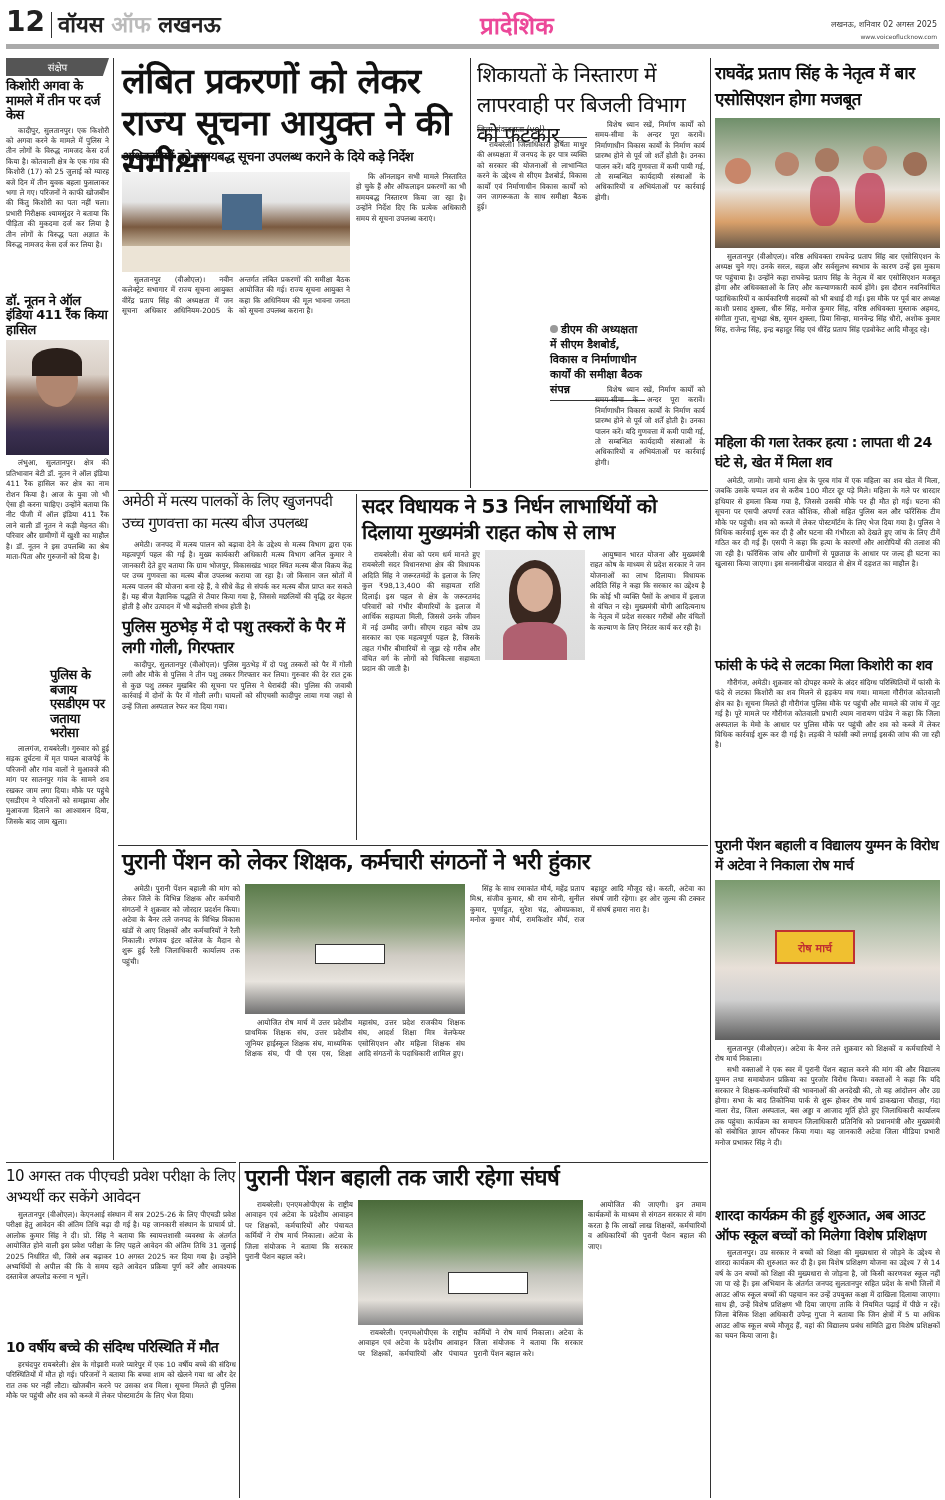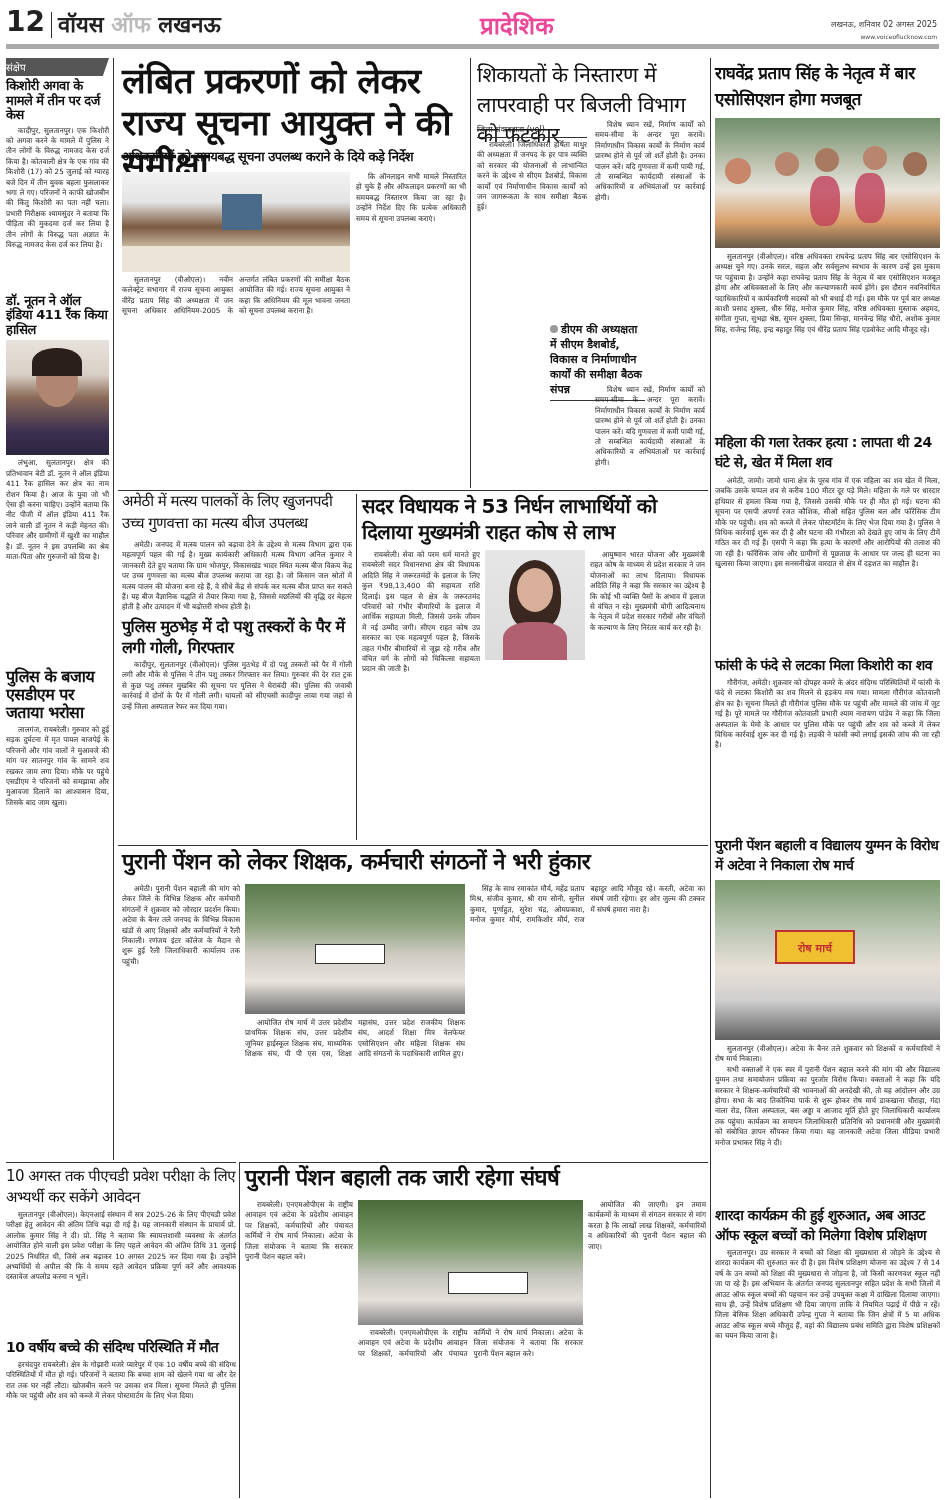--- a/index.html
+++ b/index.html
@@ -10,21 +10,21 @@
   .body-text p { text-indent: 12px; }
   .hl-xl { font-weight: bold; color: #111; line-height: 1.12; letter-spacing: -0.5px; }
   .vrule { position: absolute; width: 1px; background: #333; }
   .hrule { position: absolute; height: 1px; background: #333; }
   .photo { position: absolute; overflow: hidden; }
   .masthead-num { font-size: 28px; font-weight: bold; color: #222; }
   .masthead-name { font-size: 22px; font-weight: bold; color: #222; }
   .masthead-name .mid { color: #bbb; }
   .section { font-size: 24px; font-weight: bold; color: #ec4899; }
   .gray-bar { background: #aaa; height: 5px; }
-  .brief-tab { background: #555; color: #fff; font-size: 10px; text-align: left; padding: 2px 0; clip-path: polygon(0 0, 100% 0, 94% 100%, 0 100%); }
+  .brief-tab { background: #555; color: #fff; font-size: 10px; text-align: center; padding: 2px 0; clip-path: polygon(0 0, 100% 0, 94% 100%, 0 100%); }
   .byline { font-size: 8px; color: #222; border-bottom: 1px solid #333; padding-bottom: 3px; }
   .callout { font-size: 11px; font-weight: bold; line-height: 15px; color: #111; }
   .callout .dot { display: inline-block; width: 8px; height: 8px; border-radius: 50%; background: #999; margin-right: 3px; }
 </style>
 </head>
 <body>
 
 <div class="abs" style="left:6px;top:8px;height:30px;display:flex;align-items:flex-end;">
   <span class="masthead-num">12</span>
   <span style="width:1px;height:26px;background:#333;margin:0 6px;"></span>
@@ -46,21 +46,21 @@
       <p>कादीपुर, सुलतानपुर। एक किशोरी को अगवा करने के मामले में पुलिस ने तीन लोगों के विरुद्ध नामजद केस दर्ज किया है। कोतवाली क्षेत्र के एक गांव की किशोरी (17) को 25 जुलाई को ग्यारह बजे दिन में तीन युवक बहला फुसलाकर भगा ले गए। परिजनों ने काफी खोजबीन की किंतु किशोरी का पता नहीं चला। प्रभारी निरीक्षक श्यामसुंदर ने बताया कि पीड़िता की मुकदमा दर्ज कर लिया है तीन लोगों के विरुद्ध पता अज्ञात के विरुद्ध नामजद केस दर्ज कर लिया है।</p>
     </div>
   <div class="hl-xl" style="font-size:13px;margin-top:3px;">डॉ. नूतन ने ऑल इंडिया 411 रैंक किया हासिल</div>
   <div class="photo" style="position:relative;width:103px;height:115px;margin-top:3px;background:linear-gradient(180deg,#e8e2dc 0%,#d9cfc6 30%,#8b6a58 50%,#3b3050 80%,#2d2540 100%);">
     <div style="position:absolute;left:30px;top:15px;width:42px;height:52px;border-radius:50%;background:#b08670;"></div>
     <div style="position:absolute;left:26px;top:8px;width:50px;height:28px;border-radius:50% 50% 0 0;background:#2a1f1a;"></div>
   </div>
   <div class="body-text" style="height:208px;margin-top:3px;">
       <p>लंभुआ, सुलतानपुर। क्षेत्र की प्रतिभावान बेटी डॉ. नूतन ने ऑल इंडिया 411 रैंक हासिल कर क्षेत्र का नाम रोशन किया है। आज के युवा जो भी ऐसा ही करना चाहिए। उन्होंने बताया कि नीट पीजी में ऑल इंडिया 411 रैंक लाने वाली डॉ नूतन ने कड़ी मेहनत की। परिवार और ग्रामीणों में खुशी का माहौल है। डॉ. नूतन ने इस उपलब्धि का श्रेय माता-पिता और गुरुजनों को दिया है।</p>
     </div>
-  <div class="hl-xl" style="font-size:16px;margin-top:2px;">पुलिस के बजाय एसडीएम पर जताया भरोसा</div>
+  <div class="hl-xl" style="font-size:13px;margin-top:2px;margin-left:44px;">पुलिस के बजाय एसडीएम पर जताया भरोसा</div>
   <div class="body-text" style="height:370px;margin-top:3px;">
       <p>लालगंज, रायबरेली। गुरुवार को हुई सड़क दुर्घटना में मृत पायल बाजपेई के परिजनों और गांव वालों ने मुआवजे की मांग पर सातनपुर गांव के सामने शव रखकर जाम लगा दिया। मौके पर पहुंचे एसडीएम ने परिजनों को समझाया और मुआवजा दिलाने का आश्वासन दिया, जिसके बाद जाम खुला।</p>
     </div>
 </div>
 <div class="vrule" style="left:113px;top:58px;height:1102px;"></div>
 
 <div class="abs hl-xl" style="left:122px;top:60px;width:350px;font-size:35px;line-height:42px;">लंबित प्रकरणों को लेकर राज्य सूचना आयुक्त ने की समीक्षा</div>
 <div class="abs hl-xl" style="left:122px;top:150px;width:350px;font-size:13px;">अधिकारियों को समयबद्ध सूचना उपलब्ध कराने के दिये कड़े निर्देश</div>
 <div class="photo" style="left:122px;top:172px;width:228px;height:100px;background:linear-gradient(180deg,#f3f3f3 0%,#e4e4e4 30%,#7a5a40 55%,#c8b8a0 75%,#5a5a5a 100%);">
   <div style="position:absolute;left:100px;top:22px;width:40px;height:36px;background:#4a6a8a;"></div>

